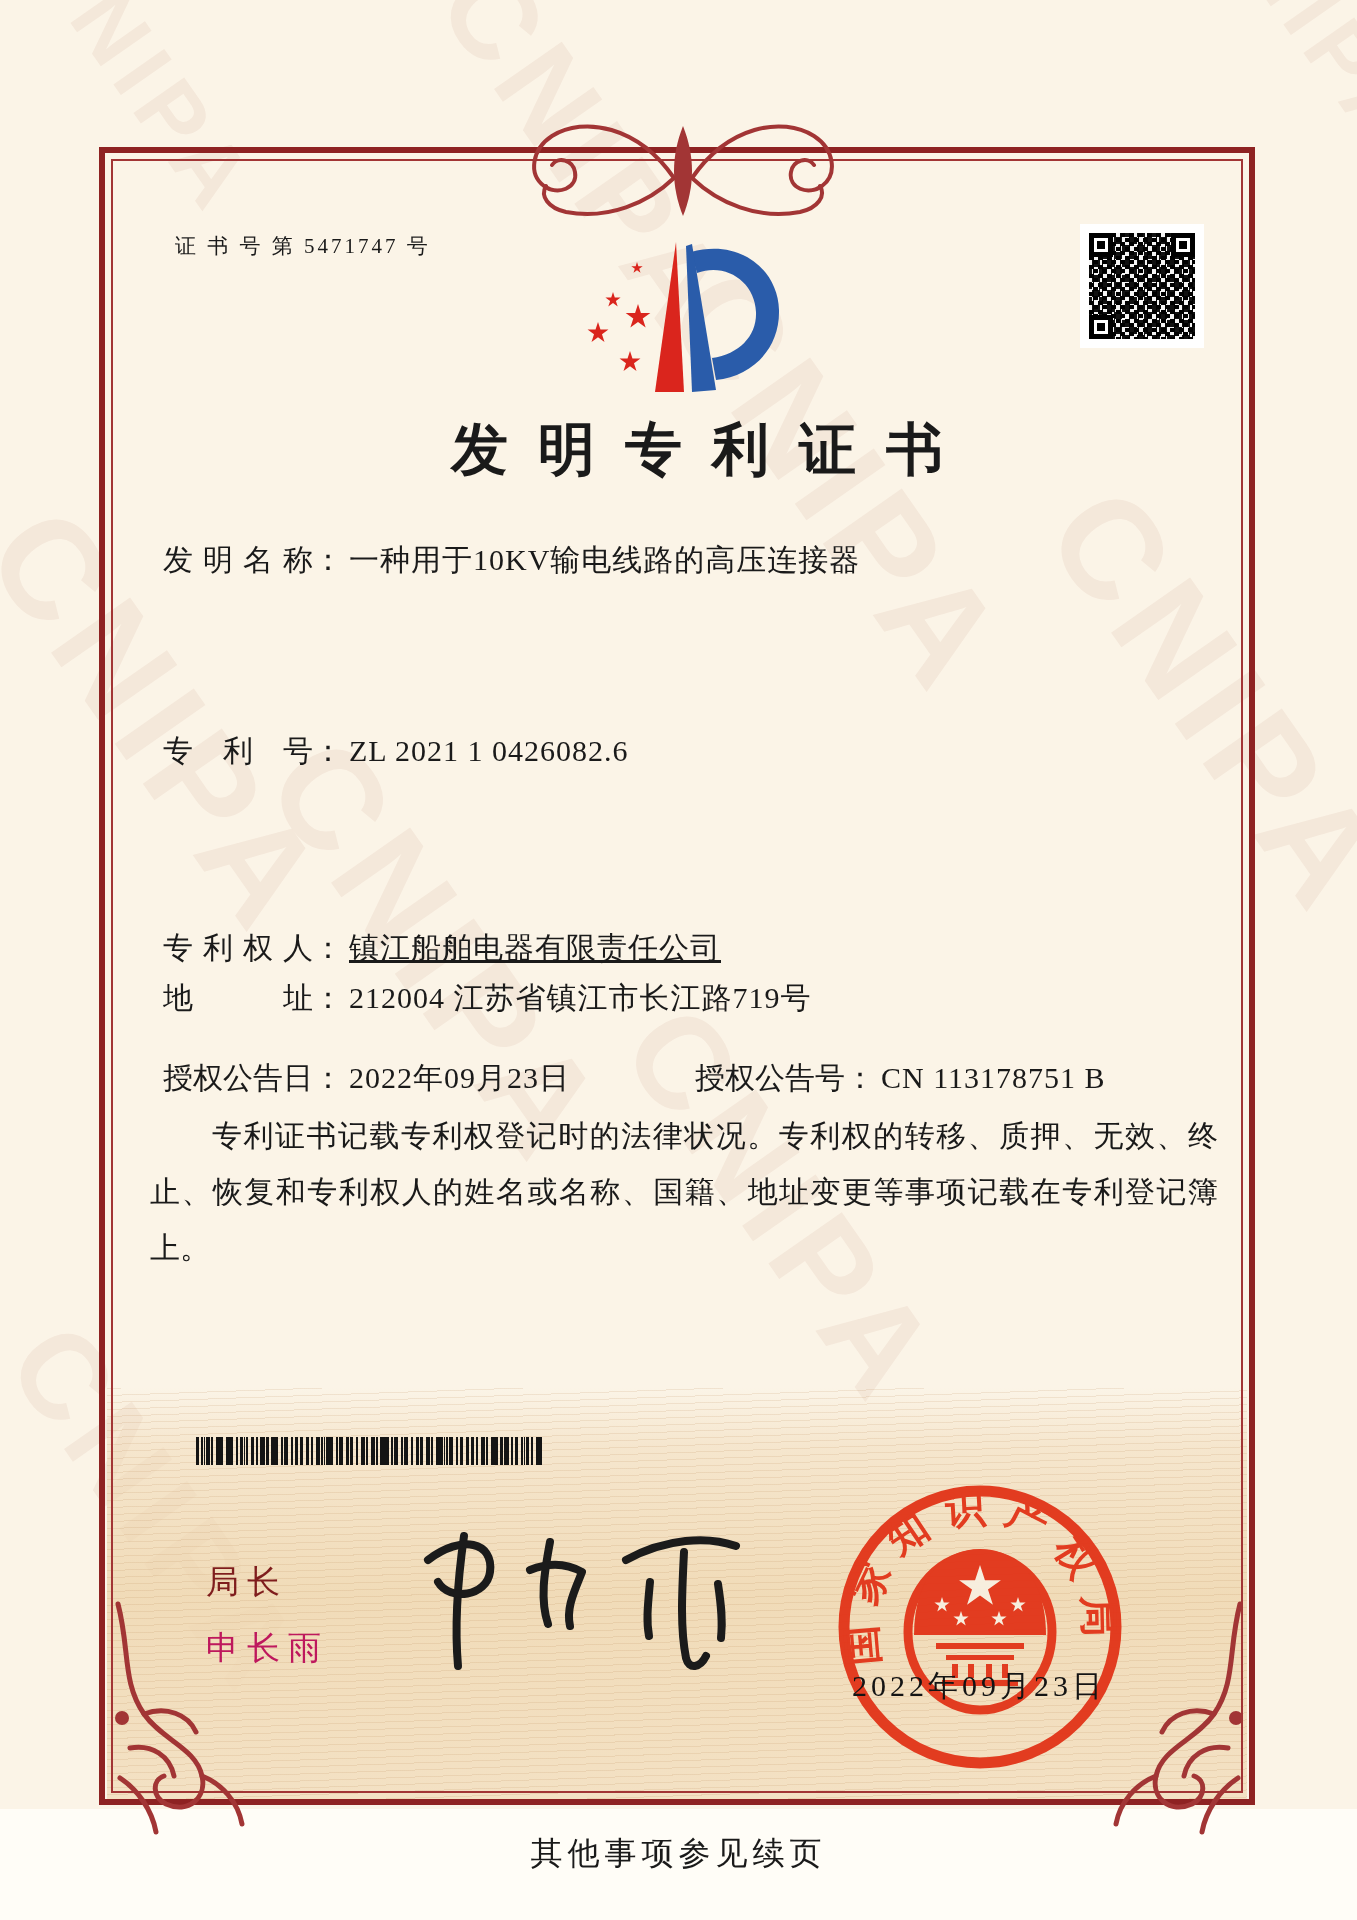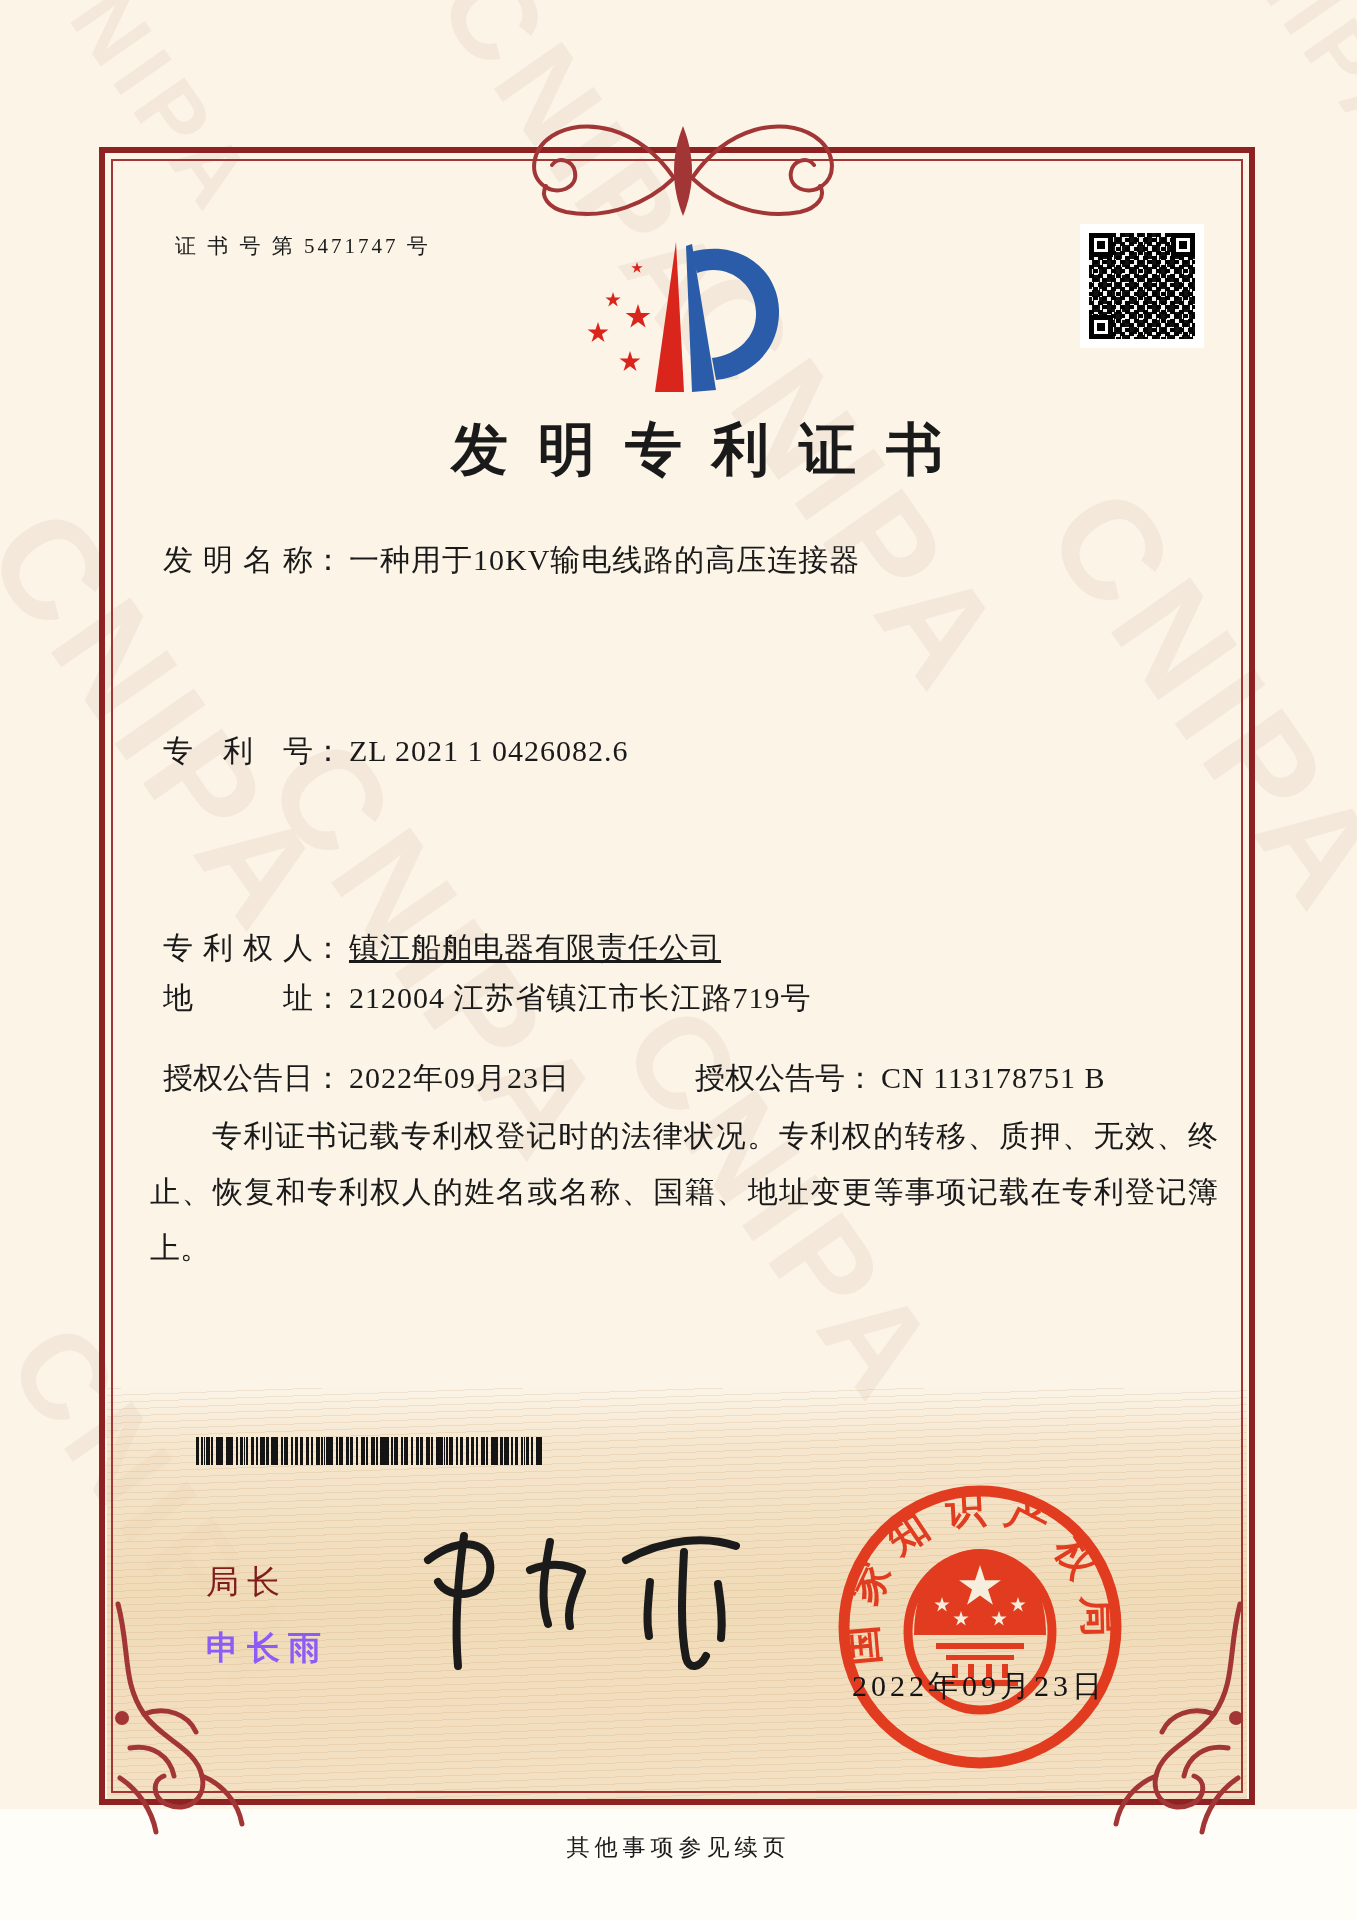--- a/index.html
+++ b/index.html
@@ -68,30 +68,30 @@
       repeating-linear-gradient(90deg,#141414 0 2px,rgba(0,0,0,0) 2px 5px),
       repeating-linear-gradient(90deg,#141414 0 3px,rgba(0,0,0,0) 3px 11px),
       repeating-linear-gradient(90deg,#141414 0 1px,rgba(0,0,0,0) 1px 8px);
   }
   .director-title{
     position:absolute;left:206px;top:1560px;font-size:33px;letter-spacing:8px;z-index:4;
     font-family:"Liberation Sans","DejaVu Sans",sans-serif;color:#7f1d1d;
   }
   .director-name{
     position:absolute;left:206px;top:1626px;font-size:33px;letter-spacing:8px;z-index:4;
-    font-family:"Liberation Sans","DejaVu Sans",sans-serif;color:#8b5cf6;font-weight:bold;
+    font-family:"Liberation Sans","DejaVu Sans",sans-serif;color:#be185d;
   }
   .signature{position:absolute;left:398px;top:1508px;z-index:4;}
   .seal{position:absolute;left:830px;top:1477px;z-index:4;opacity:0.95;}
   .seal-date{
     position:absolute;left:852px;top:1666px;font-size:30px;letter-spacing:4px;color:#141414;
     z-index:5;white-space:nowrap;
   }
   .page-info{position:absolute;left:99px;width:1156px;top:1756px;text-align:center;font-size:25px;letter-spacing:4px;z-index:3;}
-  .continuation{position:absolute;left:0;width:1357px;top:1832px;text-align:center;font-size:23px;letter-spacing:5px;z-index:3;}
+  .continuation{position:absolute;left:0;width:1357px;top:1832px;text-align:center;font-size:32px;letter-spacing:5px;z-index:3;}
   .ornament{position:absolute;z-index:3;}
 </style>
 </head>
 <body>
 
 <div class="page">
 
   <span class="wm" style="left:-20px;top:20px;font-size:90px;">CNIPA</span>
   <span class="wm" style="left:1150px;top:-40px;font-size:90px;">CNIPA</span>
   <span class="wm" style="left:380px;top:80px;font-size:120px;">CNIPA</span>

